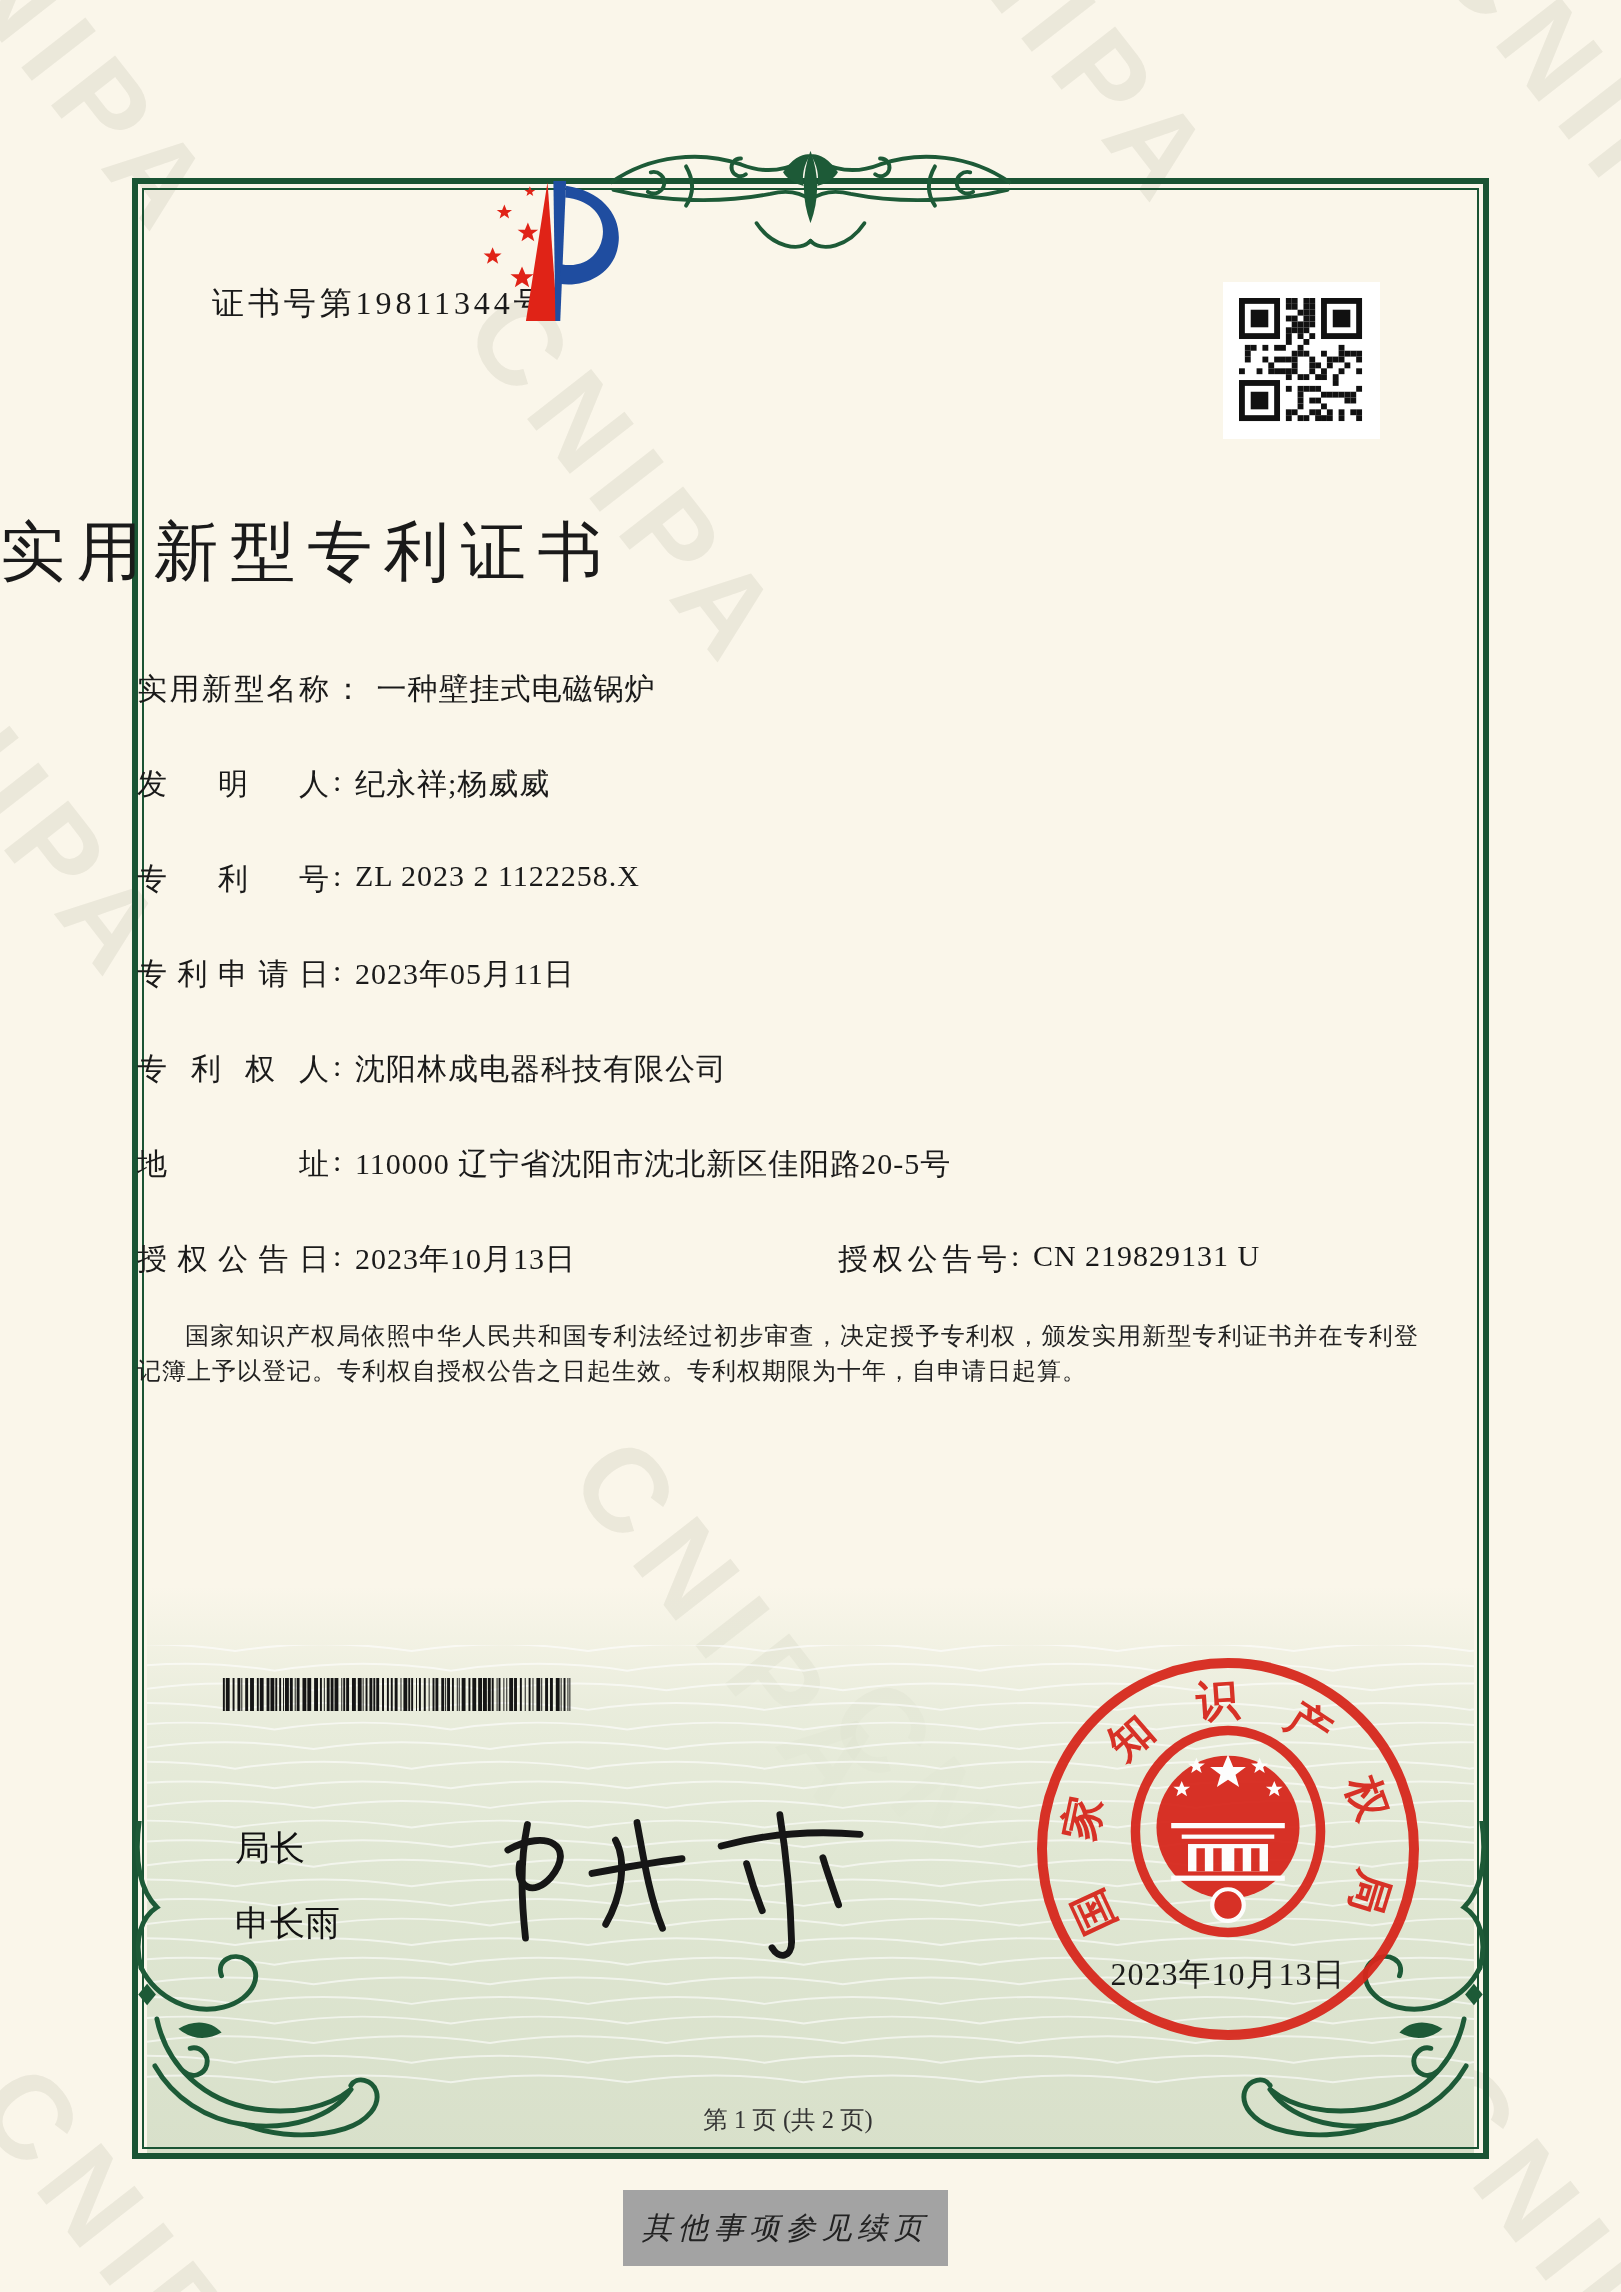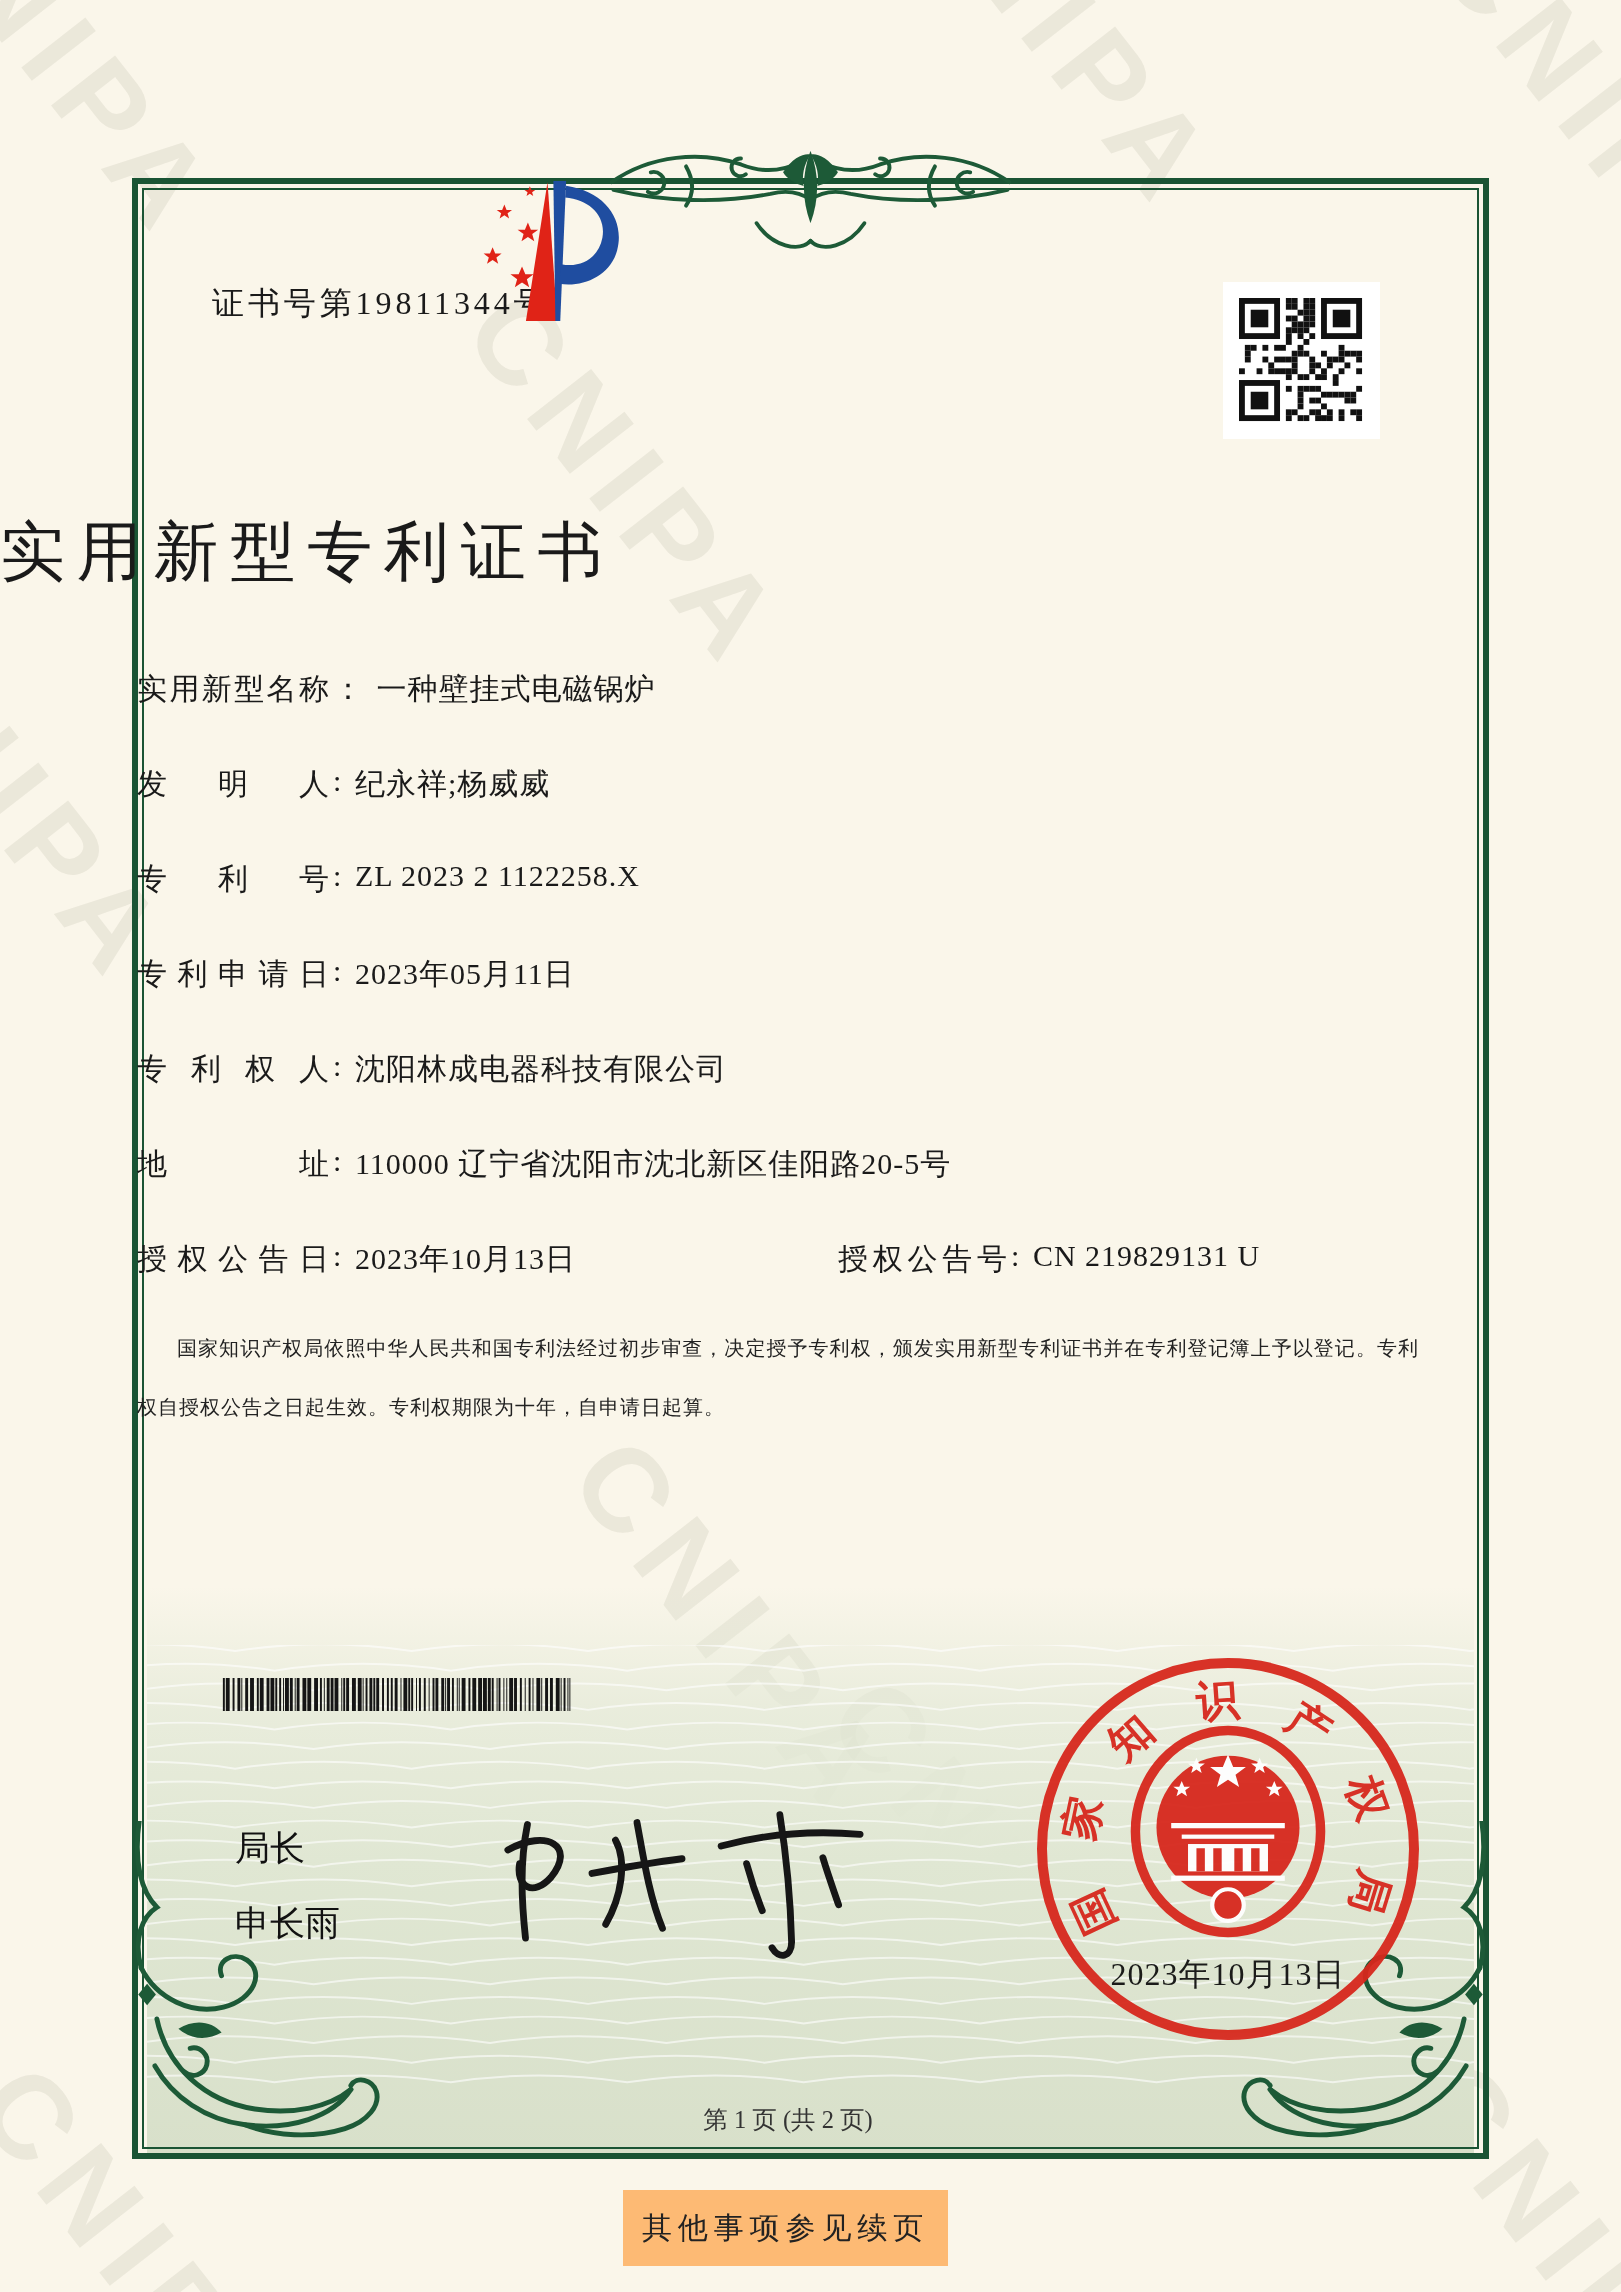--- a/index.html
+++ b/index.html
@@ -46,21 +46,21 @@
   .fields{position:absolute;left:137px;top:669px;width:1294px;z-index:5;font-size:30px;}
   .row{position:relative;display:flex;align-items:flex-start;height:35px;margin-bottom:60px;}
   .lbl{display:flex;justify-content:space-between;width:192px;flex:none;}
   .colon{flex:none;margin:0 13.7px 0 3.9px;}
   .val{white-space:nowrap;letter-spacing:1px;text-align:right;}
   .grp2{position:absolute;left:701px;top:0;display:flex;}
   .lbl2{display:flex;justify-content:space-between;width:169px;flex:none;}
 
   
   .paras{position:absolute;left:137px;top:1319px;width:1282px;z-index:5;
-         font-size:20px;line-height:59px;text-align:justify;color:#222;}
+         font-size:24px;line-height:35px;text-align:justify;color:#222;}
   .paras p{margin:0;text-indent:2em;letter-spacing:1px;}
 
   
   .barcode{position:absolute;left:221px;top:1678px;z-index:5;}
   .director{position:absolute;left:235px;z-index:5;font-family:"Liberation Sans","DejaVu Sans",sans-serif;
             font-weight:normal;font-size:35px;color:#111;}
   .d1{top:1825px;} .d2{top:1900px;}
   .sig{position:absolute;left:490px;top:1803px;z-index:5;}
   .sig path{stroke:#161616;stroke-width:7;fill:none;stroke-linecap:round;stroke-linejoin:round;}
 
@@ -68,22 +68,22 @@
   .seal{position:absolute;left:1037px;top:1658px;width:382px;height:382px;z-index:6;opacity:.95;}
   .seal-ring{position:absolute;inset:0;border:10.8px solid #d7281d;border-radius:50%;box-sizing:border-box;}
   .sealchar{position:absolute;left:50%;top:50%;font-size:43px;font-weight:bold;color:#d7281d;
             font-family:"Liberation Serif","DejaVu Serif",serif;}
   .seal-emblem{position:absolute;left:50%;top:50%;transform:translate(-50%,-56%);}
   .seal-date{position:absolute;left:0;right:0;bottom:43px;text-align:center;font-size:32px;color:#111;
              letter-spacing:1px;}
 
   
   .pageno{position:absolute;left:0;right:45px;top:2103px;z-index:5;text-align:center;font-size:24.5px;color:#333;}
-  .contbox{position:absolute;left:623px;top:2190px;width:325px;height:76px;background:#fdba74;z-index:5;
-           display:flex;align-items:center;justify-content:center;font-size:30px;letter-spacing:5.9px;color:#222;}
+  .contbox{position:absolute;left:623px;top:2190px;width:325px;height:76px;background:#a3a3a3;z-index:5;
+           display:flex;align-items:center;justify-content:center;font-size:30px;letter-spacing:5.9px;color:#222;font-style:italic;}
 </style>
 </head>
 <body>
 
 <div class="page">
 
   <span class="wm wm1">CNIPA</span>
   <span class="wm wm2">CNIPA</span>
   <span class="wm wm3">CNIPA</span>
   <span class="wm wm4">CNIPA</span>

